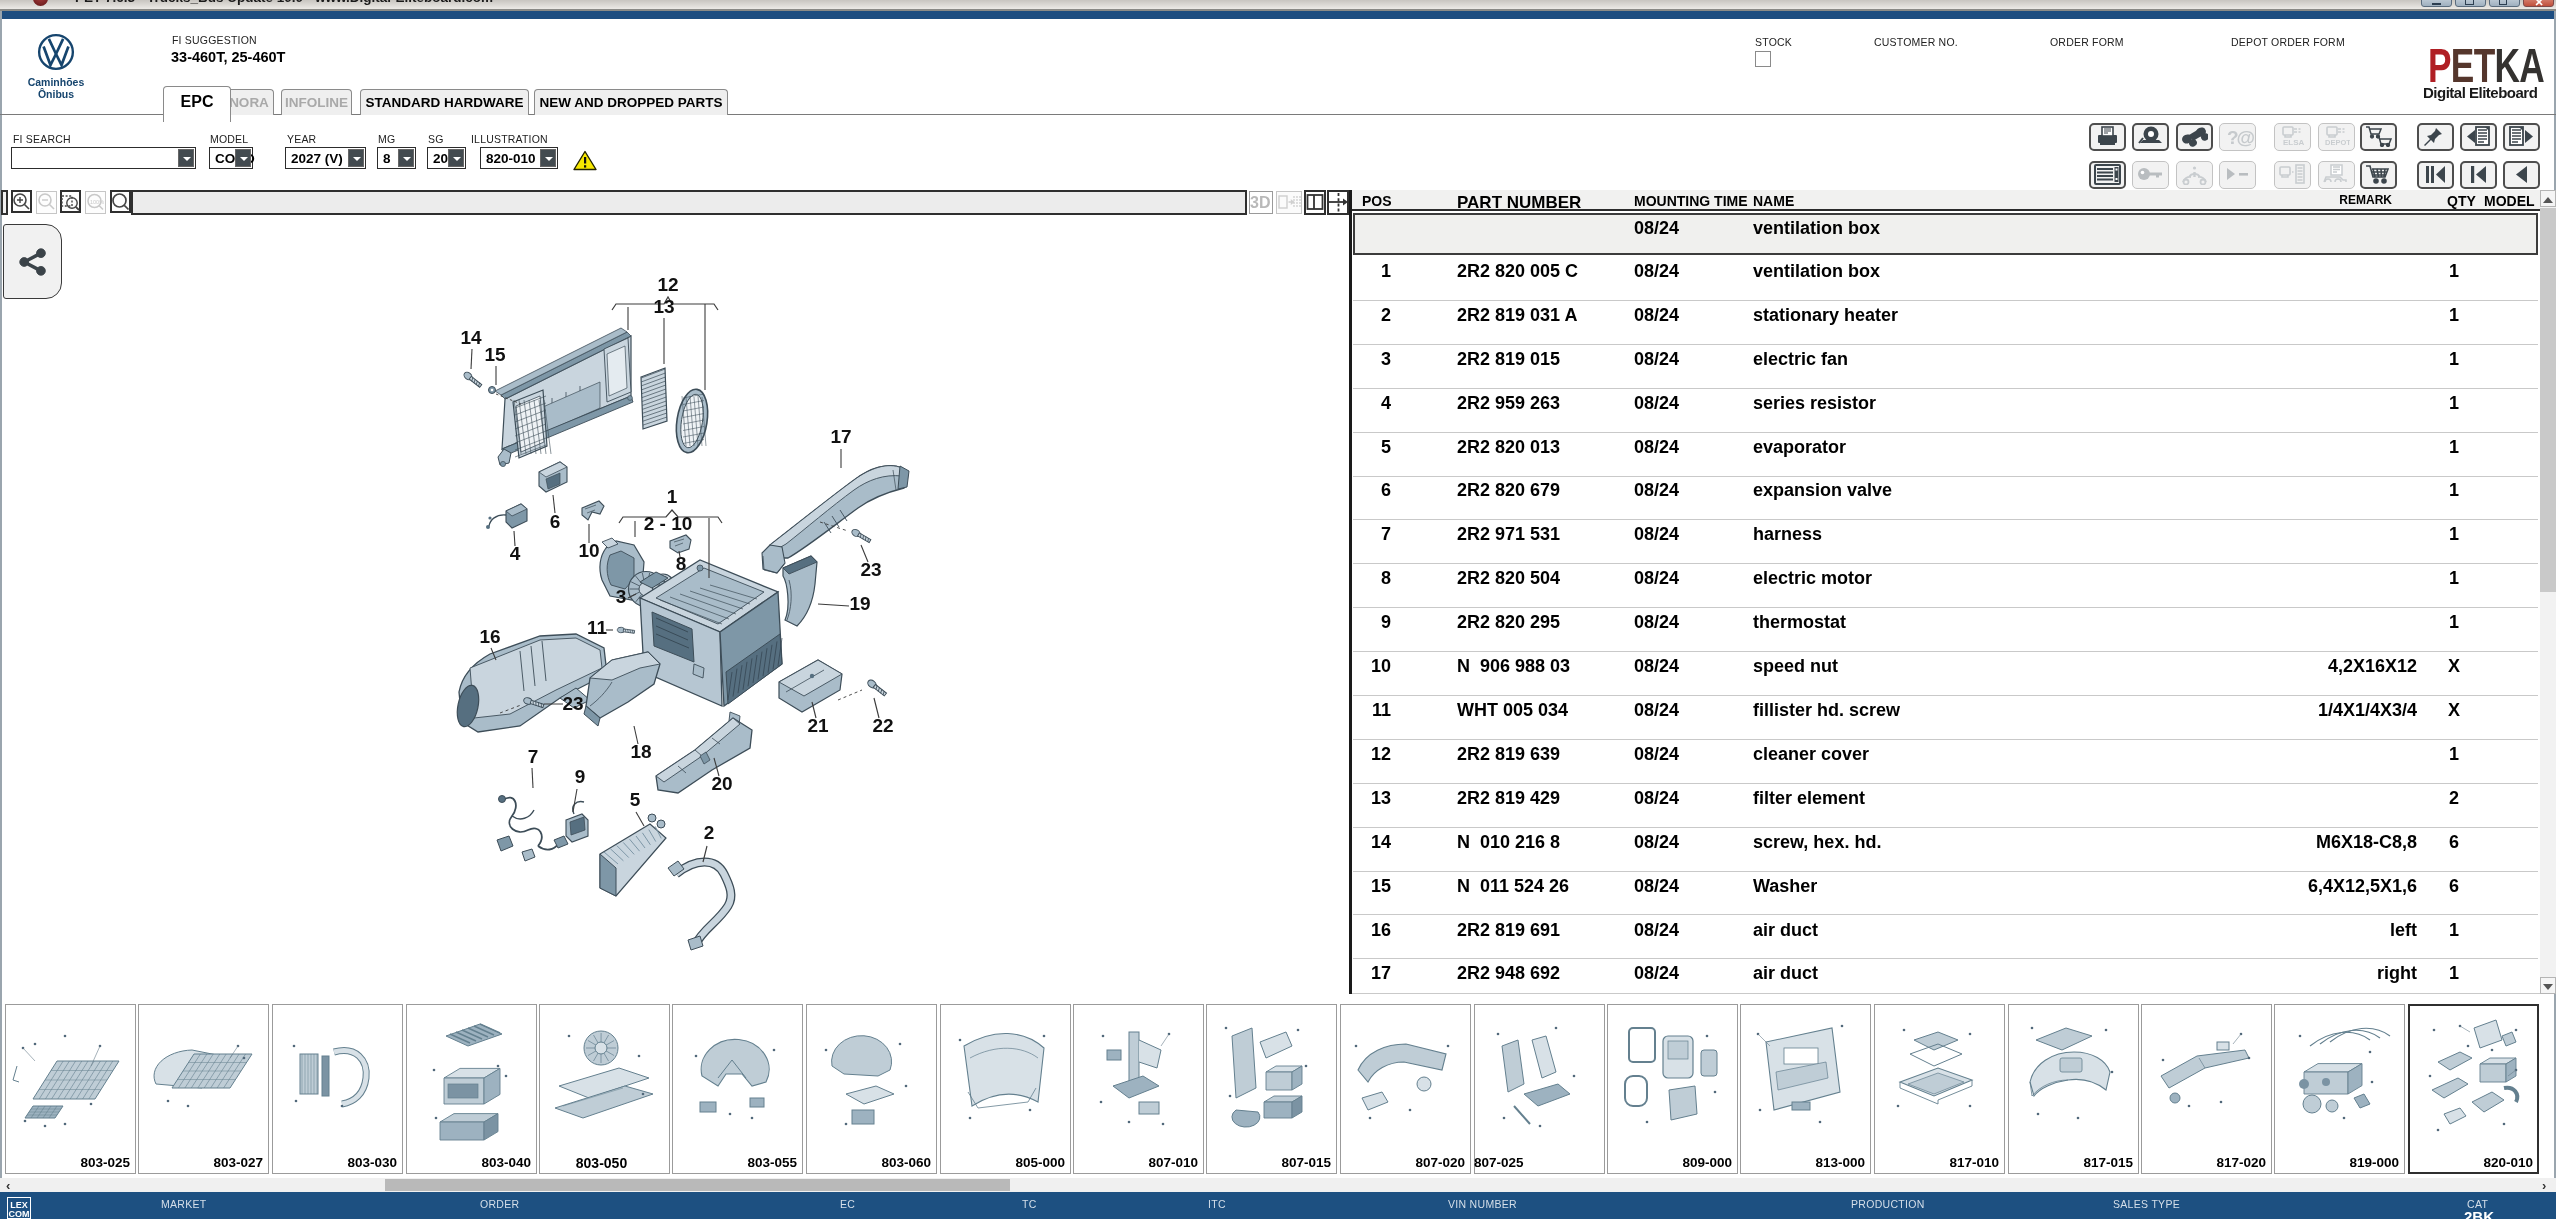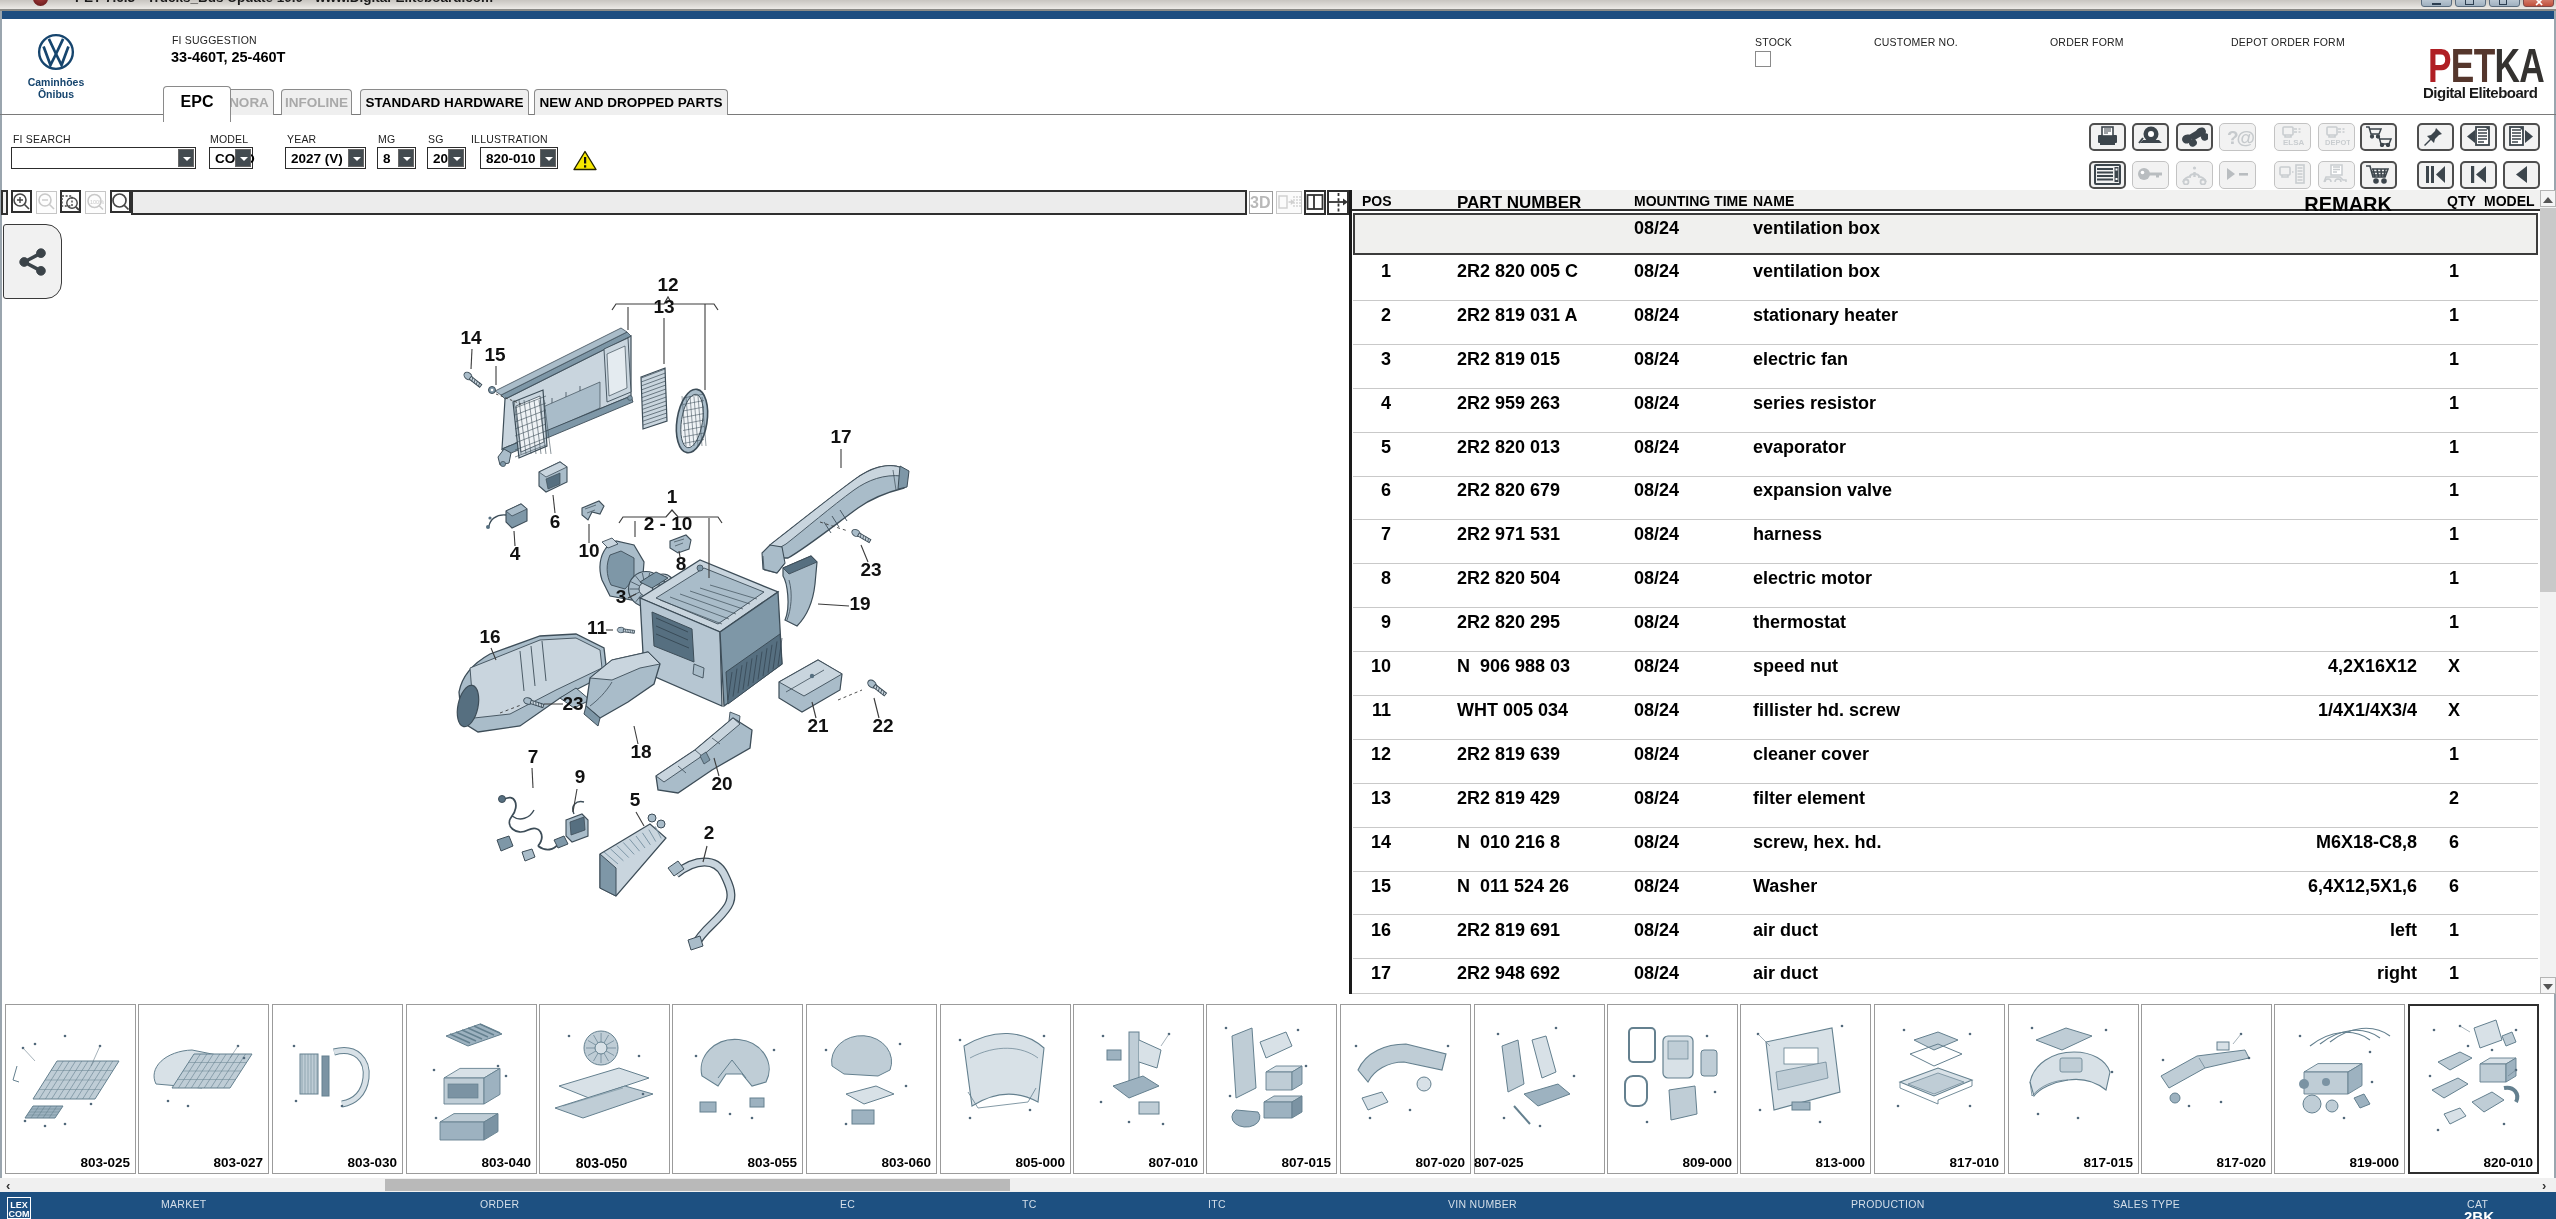--- a/index.html
+++ b/index.html
@@ -632,21 +632,21 @@
 <line x1="707" y1="846" x2="703" y2="862" stroke="#3c3c3c" stroke-width="1.1"></line>
 </svg>
 </div>
 
 <div class="abs" style="left:1349px;top:190px;width:3px;height:804px;background:#1a1a1a"></div>
 <div class="abs" style="left:1352px;top:190px;width:1188px;height:21px;background:#f1f1f0;border-bottom:2px solid #2b2b2b"></div>
 <div class="abs" style="left:1362px;top:193px;font-weight:bold;font-size:14px">POS</div>
 <div class="abs" style="left:1457px;top:193px;font-weight:bold;font-size:17px">PART NUMBER</div>
 <div class="abs" style="left:1634px;top:193px;font-weight:bold;font-size:14px">MOUNTING TIME</div>
 <div class="abs" style="left:1753px;top:193px;font-weight:bold;font-size:14px">NAME</div>
-<div class="abs" style="left:2392px;top:193px;font-weight:bold;font-size:20px;transform:translateX(-100%)">REMARK</div>
+<div class="abs" style="left:2392px;top:193px;font-weight:bold;font-size:12px;transform:translateX(-100%)">REMARK</div>
 <div class="abs" style="left:2447px;top:193px;font-weight:bold;font-size:14px">QTY</div>
 <div class="abs" style="left:2484px;top:193px;font-weight:bold;font-size:14px">MODEL</div>
 <div id="tablerows">
 <div class="abs" style="left:1353px;top:213px;width:1185px;height:42px;background:#f0f0ee;border:2px solid #3c3c3c"></div>
 <div class="cell-num" style="left:1634px;top:218px">08/24</div>
 <div class="cell-num" style="left:1753px;top:218px">ventilation box</div>
 <div class="cell-num" style="left:1391px;top:261px;transform:translateX(-100%)">1</div>
 <div class="cell-num" style="left:1457px;top:261px">2R2 820 005 C</div>
 <div class="cell-num" style="left:1634px;top:261px">08/24</div>
 <div class="cell-num" style="left:1753px;top:261px">ventilation box</div>

